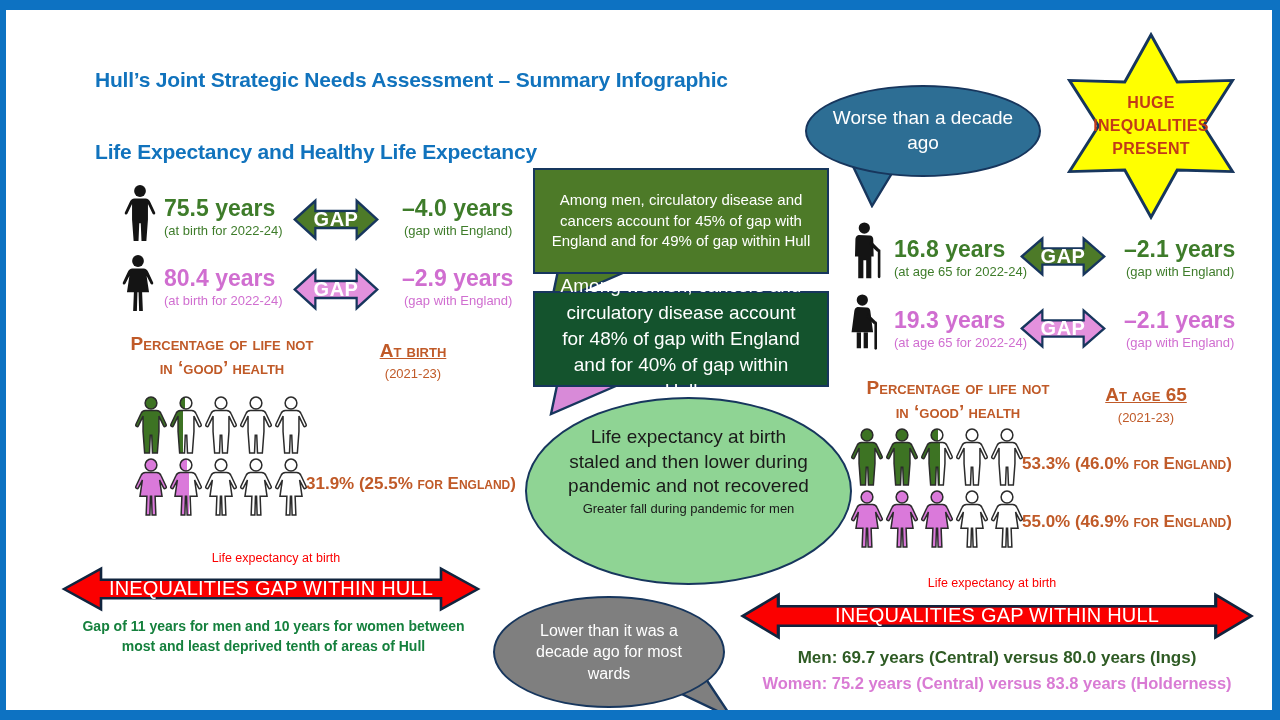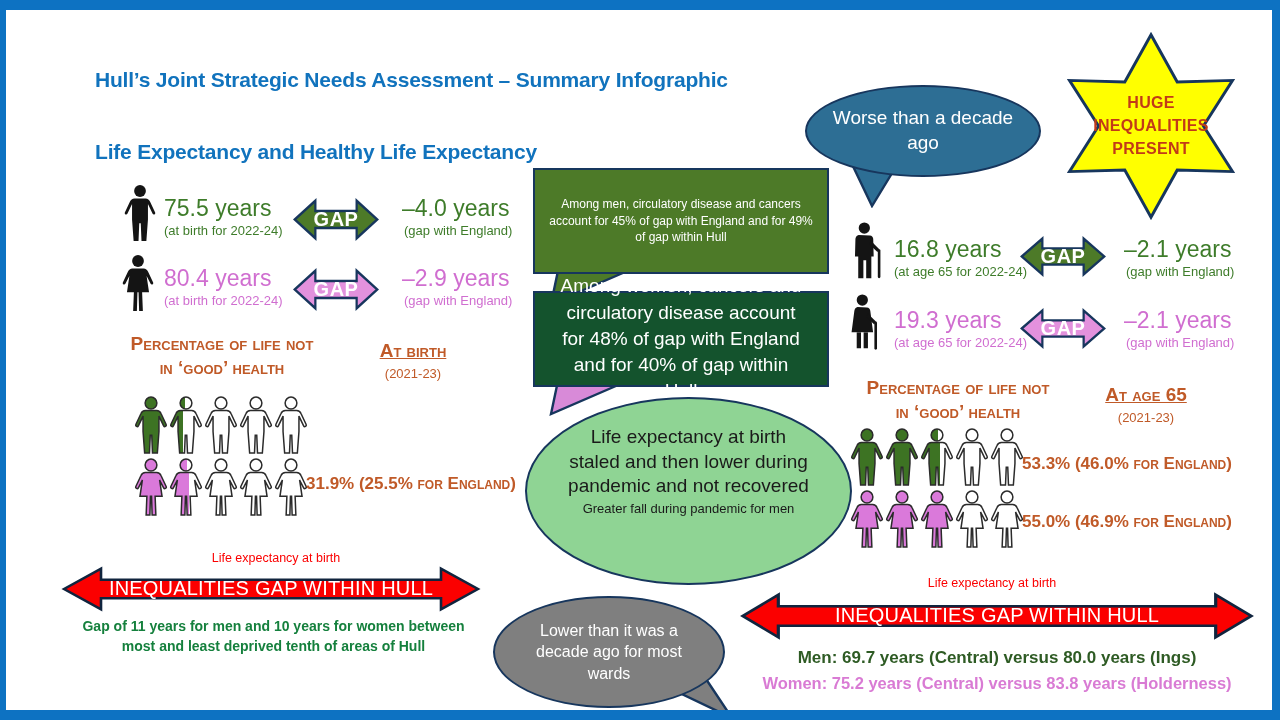--- a/index.html
+++ b/index.html
@@ -4,35 +4,35 @@
 <style>
   * { margin:0; padding:0; box-sizing:border-box; }
   body { font-family:"Liberation Sans", sans-serif; background:#fff; }
   #canvas { position:relative; width:1280px; height:720px; background:#fff; overflow:hidden;
             border-top:10px solid #0d72c2; border-left:6px solid #0d72c2;
             border-right:8px solid #0d72c2; border-bottom:10px solid #0d72c2; }
   .abs { position:absolute; }
   .title { font-size:21px; font-weight:bold; color:#1173bd; letter-spacing:-0.2px; }
   .green { color:#3e7c2a; }
   .pink  { color:#d06ed0; }
-  .num   { font-size:23px; font-weight:normal; line-height:1; }
+  .num   { font-size:23px; font-weight:bold; line-height:1; }
   .note  { font-size:13px; line-height:1; }
   .sc    { font-variant:small-caps; color:#c05a28; font-weight:bold; }
   .health-head { font-size:19px; line-height:1.25; text-align:center; }
   .period-title { font-size:19px; text-decoration:underline; text-align:center; }
   .period-note { font-size:13px; text-align:center; color:#c05a28; font-weight:normal; }
   .stat-label { font-size:17px; white-space:nowrap; }
   .person-row svg { display:inline-block; margin-right:1px; vertical-align:bottom; }
   .gap-arrow { position:absolute; }
   .gap-arrow svg { position:absolute; left:0; top:0; width:100%; height:100%; }
   .gap-label { position:absolute; width:100%; text-align:center; top:50%; transform:translateY(-54%);
                color:#fff; font-weight:bold; font-size:20px; letter-spacing:0.5px; }
   .bubble { position:absolute; border:2.5px solid #17365d; color:#fff; text-align:center;
             display:flex; align-items:center; justify-content:center; }
-  .bubble-green { background:#4d7a28; font-size:12px; line-height:1.38; padding:6px 10px; }
+  .bubble-green { background:#4d7a28; font-size:15px; line-height:1.38; padding:6px 10px; }
   .bubble-pink  { background:#14532d; font-size:19px; line-height:1.38; padding:6px 22px; }
   .ellipse { border-radius:50%; }
   .blue-ellipse { background:#2d6e94; font-size:19px; line-height:1.3; padding:0 24px; }
   .gray-ellipse { background:#7f7f7f; font-size:16px; line-height:1.35; padding:0 18px; }
   .green-ellipse { background:#8fd494; color:#1a1a1a; border:2.5px solid #17365d; border-radius:50%;
                    text-align:center; padding-top:26px; }
   .green-ellipse .main { font-size:19px; line-height:1.3; padding:0 38px; }
   .green-ellipse .sub  { font-size:13px; margin-top:2px; }
   .star-text { position:absolute; width:100%; top:50%; transform:translateY(-50%); text-align:center;
                color:#c23a18; font-weight:bold; font-size:16px; line-height:1.45; letter-spacing:0.3px; }

